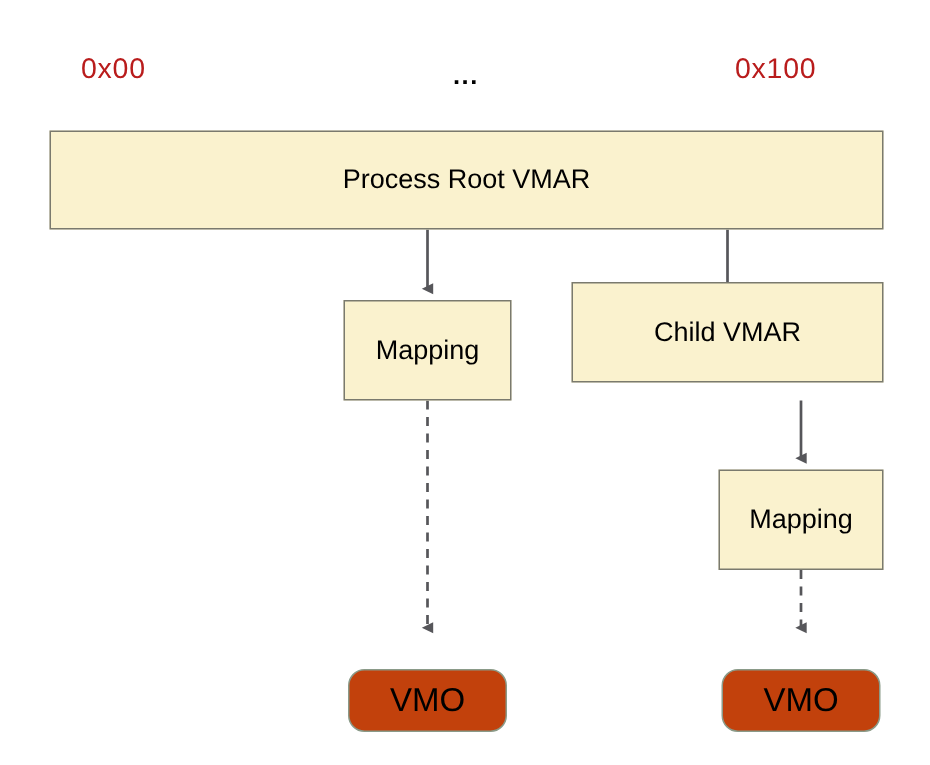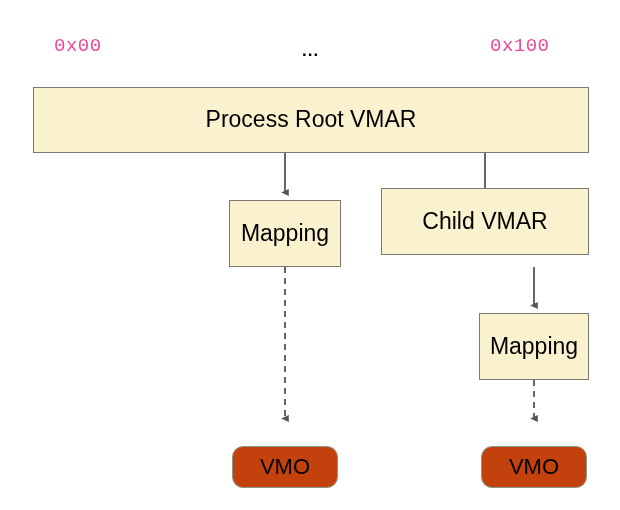--- a/index.html
+++ b/index.html
@@ -15,23 +15,23 @@
   }
   #canvas {
     position: relative;
     width: 620px;
     height: 510px;
     background: #ffffff;
   }
   
   .addr-label {
     position: absolute;
-    font-family: Liberation Mono, monospace;
+    font-family: Liberation Sans, sans-serif;
     font-size: 19px;
-    color: #ec4899;
+    color: #b91c1c;
     letter-spacing: 0.5px;
     white-space: nowrap;
     line-height: 1;
     text-align: center;
   }
   .ellipsis-label {
     position: absolute;
     font-family: "Liberation Sans", sans-serif;
     font-size: 17px;
     font-weight: bold;
@@ -41,21 +41,21 @@
     letter-spacing: 1px;
   }
   
   .node {
     position: absolute;
     box-sizing: border-box;
     display: flex;
     align-items: center;
     justify-content: center;
     color: #000000;
-    font-size: 23px;
+    font-size: 18px;
     line-height: 1.1;
     text-align: center;
   }
   .node.vmar {
     background: #FAF2CE;
     border: 1.6px solid #7A7A6E;
   }
   .node.vmo {
     background: #c2410c;
     border: 1.6px solid #8A9A88;

